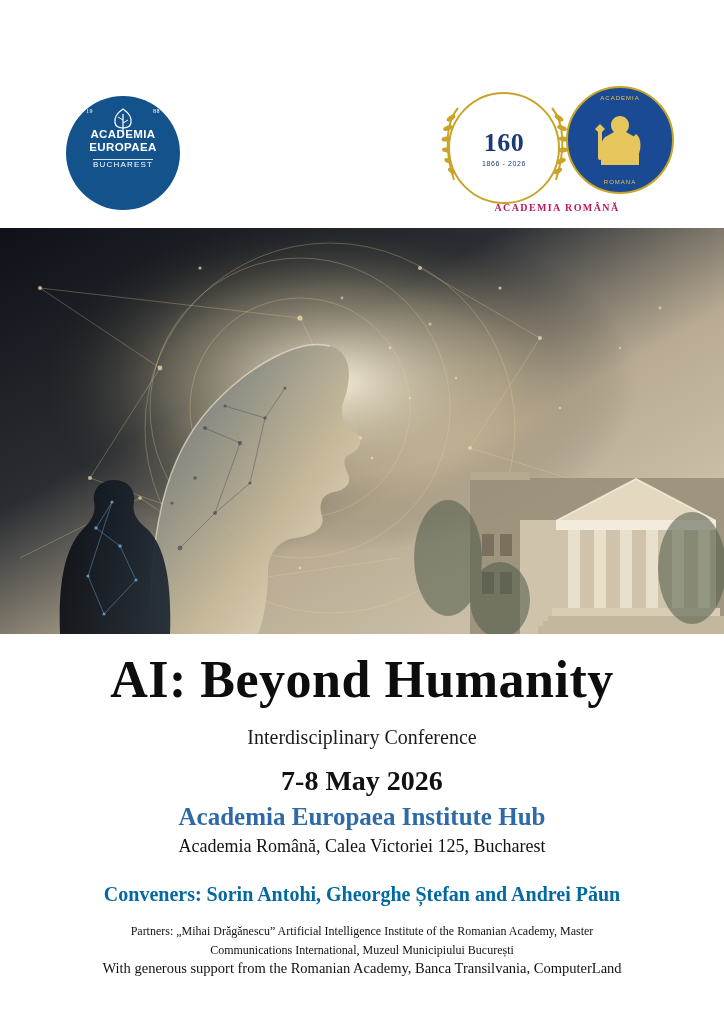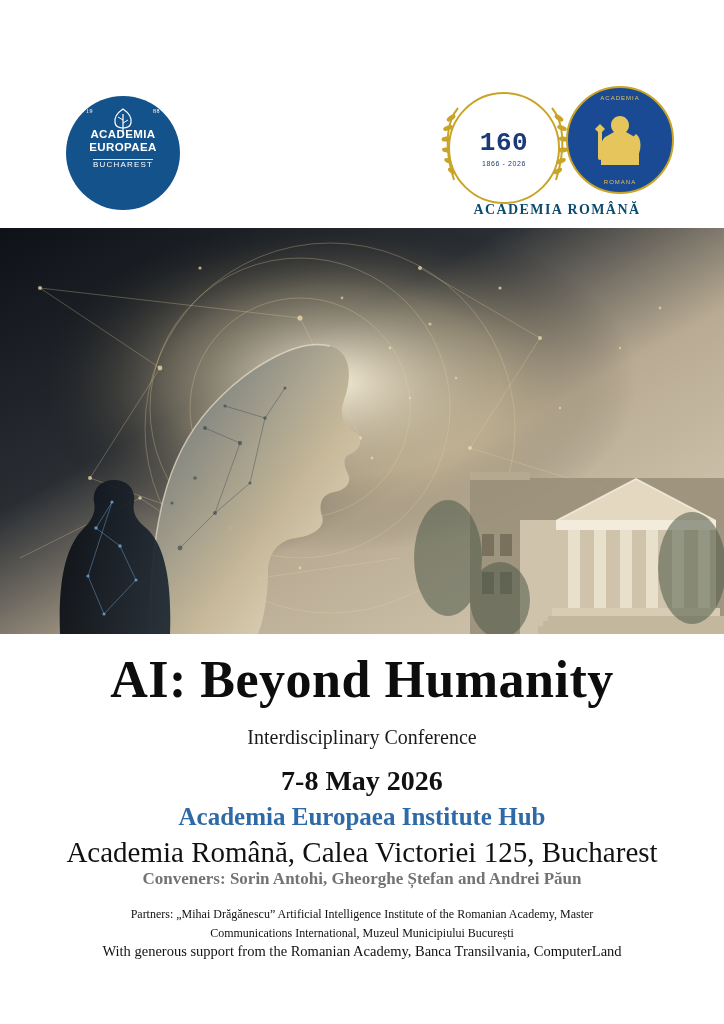--- a/index.html
+++ b/index.html
@@ -98,21 +98,21 @@
     border-radius: 50%;
     border: 2px solid #c8a427;
     background: #ffffff;
     display: flex;
     flex-direction: column;
     align-items: center;
     justify-content: center;
     color: #1b3a78;
   }
   .ar-160 .num {
-    font-family: Liberation Mono, monospace;
+    font-family: Liberation Serif, serif;
     font-size: 26px;
     font-weight: 700;
     letter-spacing: .5px;
     line-height: 26px;
   }
   .ar-160 .years {
     font-family: "Liberation Sans", sans-serif;
     font-size: 7px;
     letter-spacing: .6px;
     margin-top: 4px;
@@ -156,23 +156,23 @@
     position: absolute; bottom: 7px; left: 0; right: 0; text-align: center;
   }
   .ar-caption {
     position: absolute;
     left: 0;
     top: 116px;
     width: 226px;
     text-align: center;
     font-family: "Liberation Serif", serif;
     font-weight: 700;
-    font-size: 14px;
+    font-size: 10px;
     letter-spacing: 1.4px;
-    color: #0c4a6e;
+    color: #be185d;
   }
 
   
   .hero {
     position: relative;
     flex: 0 0 406px;
     height: 406px;
     overflow: hidden;
     background: #1b1f28;
   }
@@ -208,29 +208,30 @@
   }
   .hub {
     font-family: "Liberation Serif", serif;
     font-weight: 700;
     font-size: 25px;
     margin-top: 6px;
     color: #2f6aa8;
   }
   .venue {
     font-family: "Liberation Serif", serif;
-    font-size: 29px;
+    font-size: 18px;
     margin-top: 5px;
     color: #111111;
   }
   .conveners {
     font-family: "Liberation Serif", serif;
     font-weight: 700;
-    font-size: 17px;
-    color: #737373;
+    font-size: 20px;
+    margin-top: 26px;
+    color: #0369a1;
   }
   .partners {
     font-family: "Liberation Serif", serif;
     font-size: 12px;
     line-height: 19px;
     margin-top: 16px;
     color: #111111;
   }
   .support {
     font-family: "Liberation Serif", serif;

